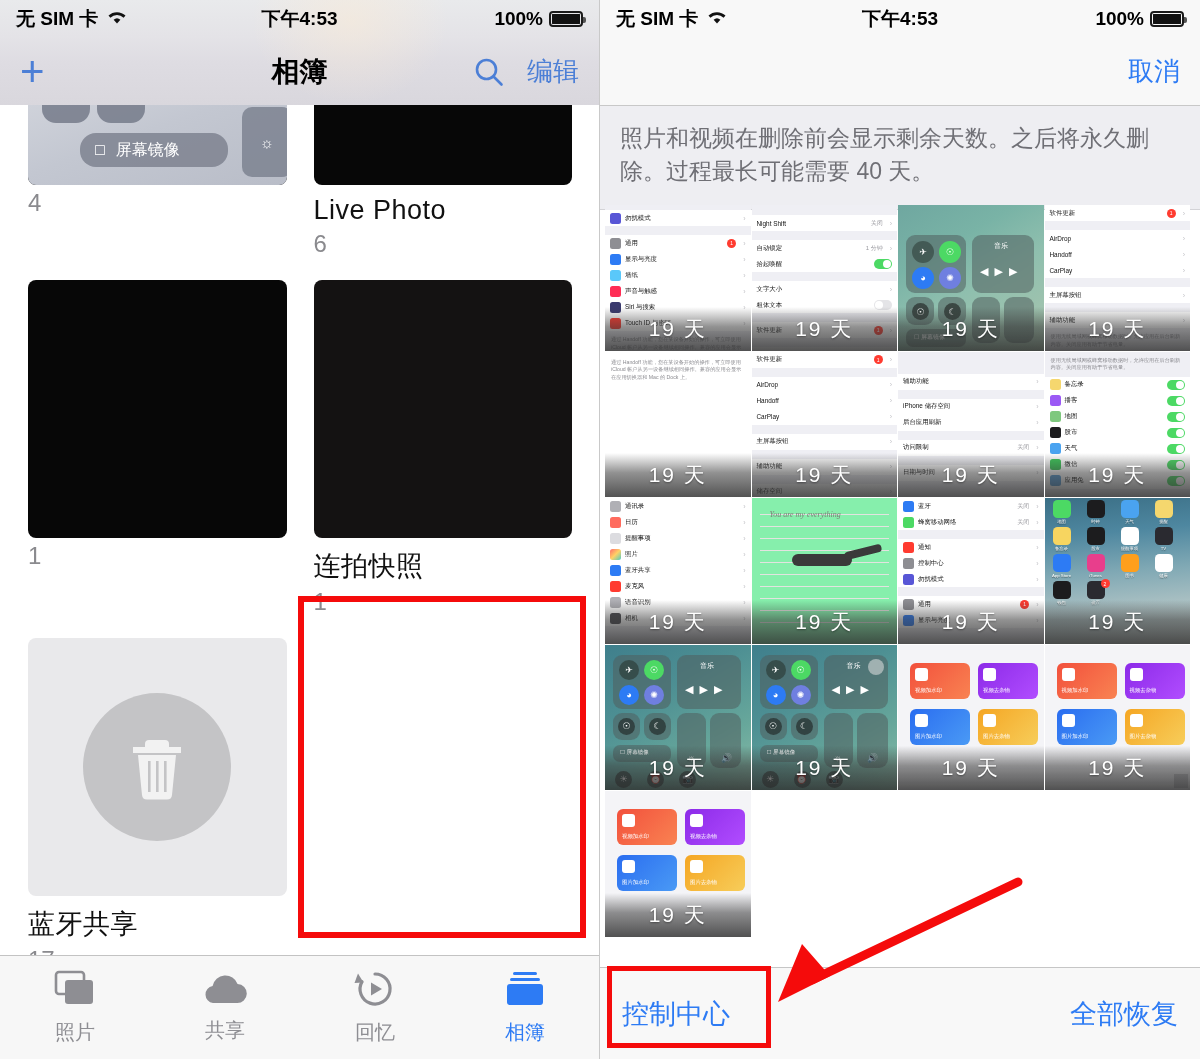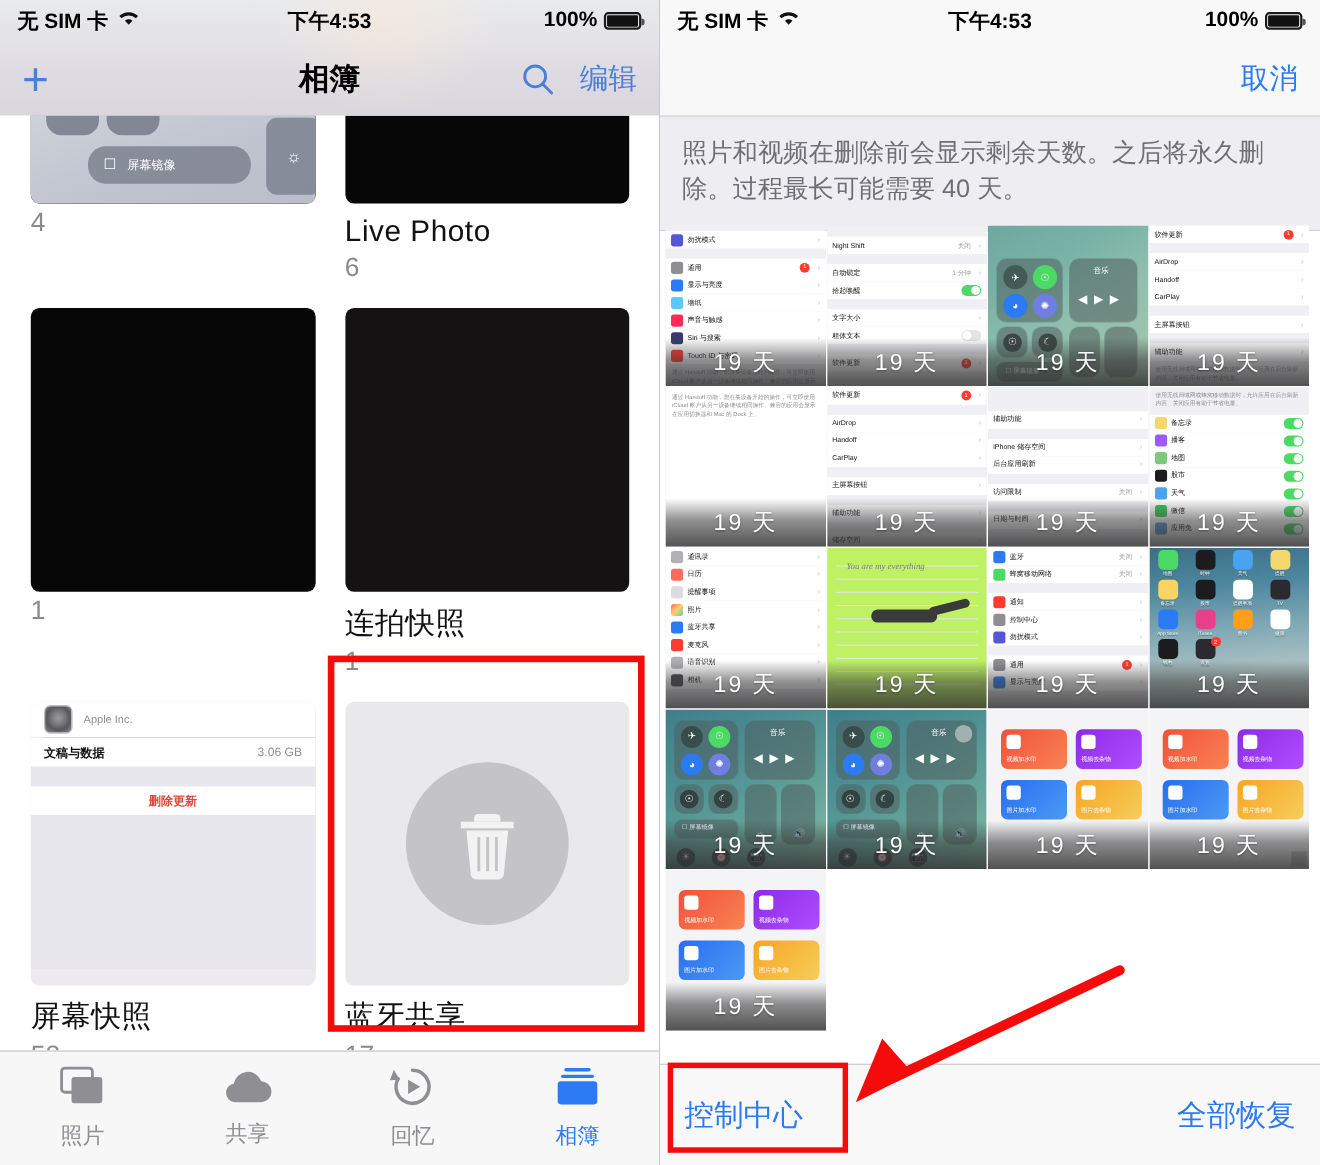--- a/index.html
+++ b/index.html
@@ -180,21 +180,21 @@
   .hsi { position:absolute; width:18px; height:18px; border-radius:4.5px; }
   .hsl { position:absolute; font-size:4.3px; color:#fff; text-align:center; width:22px; text-shadow:0 1px 1px rgba(0,0,0,.5);}
 
   
   .agm { position:absolute; inset:0; background:#f4f4f7; }
   .ag-card { position:absolute; border-radius:6px; color:#fff; font-size:5.4px; }
   .ag-card .ic { position:absolute; left:5px; top:5px; width:13px; height:13px; border-radius:3px; background:rgba(255,255,255,.92);}
   .ag-card .tx { position:absolute; left:5px; bottom:5px; }
 
   
-  .note { position:absolute; inset:0; background:#bef264; }
+  .note { position:absolute; inset:0; background:#86efac; }
   .note-line { position:absolute; left:8px; right:8px; height:1px; background:#e3e3e0; }
   .note-ink { position:absolute; font-size:8px; color:#7b7b76; font-family:"Liberation Serif", serif; font-style:italic;}
   .note-blob { position:absolute; background:#3a3a3a; border-radius:14px; }
 
   
   .rp-bottom {
     position: absolute; left: 0; bottom: 0; width: 600px; height: 92px;
     background: #f8f8f8; border-top: 1px solid #c6c6c6;
     display: flex; align-items: center; justify-content: space-between;
     padding: 0 22px;
@@ -220,21 +220,21 @@
 
         <div class="album-cell">
           <div class="album-thumb cut">
             <div class="mini-cc">
               <div class="cc-row" style="left:14px; top:-30px;">
                 <div class="cc-tile" style="width:48px;height:48px;border-radius:14px;"></div>
                 <div class="cc-tile" style="width:48px;height:48px;border-radius:14px;"></div>
               </div>
               <div class="cc-pill" style="left:52px; top:28px; width:148px; height:34px;">
                 <span style="font-size:13px;">☐</span>
-                  <span style="font-size:11px;font-family:Liberation Mono, monospace;">屏幕镜像</span>
+                  <span style="font-size:16px;font-family:Liberation Mono, monospace;">屏幕镜像</span>
               </div>
               <div class="cc-sq" style="left:214px; top:2px; width:50px; height:70px; border-radius:10px;">☼</div>
 
             </div>
           </div>
           <div class="album-count">4</div>
         </div>
 
         <div class="album-cell">
           <div class="album-thumb cut black"></div>
@@ -246,42 +246,20 @@
           <div class="album-thumb black"></div>
           <div class="album-count">1</div>
         </div>
 
         <div class="album-cell">
           <div class="album-thumb black2"></div>
           <div class="album-name">连拍快照</div>
           <div class="album-count">1</div>
         </div>
 
-        <div class="album-cell">
-          <div class="album-thumb grayph">
-            <div class="mini-set">
-              <div class="ms-white ms-row" style="height:32px;gap:10px;justify-content:flex-start;">
-                <div class="ms-appicon"></div>
-                <span class="ms-muted" style="font-size:10px;">Apple Inc.</span>
-              </div>
-              <div class="ms-sep"></div>
-              <div class="ms-white ms-row" style="height:26px;">
-                <span style="font-weight:bold;font-size:11px;">文稿与数据</span>
-                <span class="ms-muted" style="font-size:11px;">3.06 GB</span>
-              </div>
-              <div style="height:18px;background:#e6e6ec;"></div>
-              <div class="ms-white" style="height:26px;display:flex;align-items:center;justify-content:center;">
-                <span class="ms-red" style="font-size:11px;font-weight:bold;">删除更新</span>
-              </div>
-              <div style="height:140px;background:#e6e6ec;"></div>
-            </div>
-          </div>
-          <div class="album-name">屏幕快照</div>
-          <div class="album-count">58</div>
-        </div>
 
         <div class="album-cell">
           <div class="album-thumb grayph">
             <div class="trash-wrap">
               <div class="trash-circle">
                 <svg width="64" height="72" viewBox="0 0 64 72" aria-hidden="true">
                   <path d="M8 16 h48 v6 H8z" fill="#f2f2f2"></path>
                   <path d="M24 9 h16 a4 4 0 0 1 4 4 v3 H20 v-3 a4 4 0 0 1 4-4z" fill="#f2f2f2"></path>
                   <path d="M13 24 h38 l-4 40 a5 5 0 0 1 -5 4.5 H22 a5 5 0 0 1 -5 -4.5z" fill="#f2f2f2"></path>
                   <rect x="23" y="30" width="2.6" height="31" fill="#c4c4c6"></rect>

